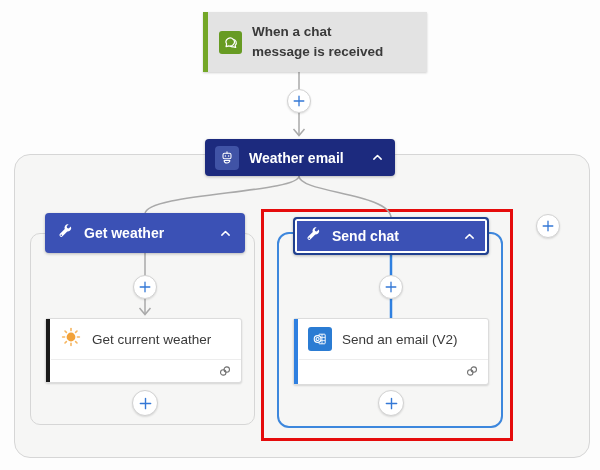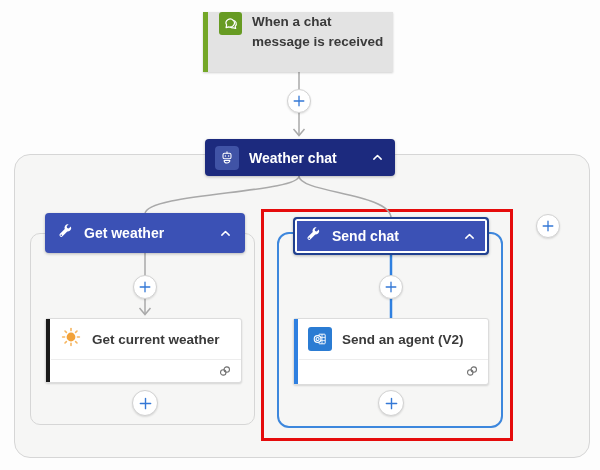--- a/index.html
+++ b/index.html
@@ -13,22 +13,22 @@
   .branch-box { position:absolute; border-radius:10px; z-index:2; }
   .branch-box.left { left:30px; top:233px; width:225px; height:192px; border:1.5px solid var(--panel_border); }
   .branch-box.right { left:277px; top:232px; width:226px; height:196px; border:2px solid var(--blue_container_border); border-radius:12px; }
   .selection-rect { position:absolute; left:261px; top:209px; width:252px; height:232px;
     border:3px solid var(--red_highlight); z-index:2; }
 
   
   svg.connectors { position:absolute; left:0; top:0; z-index:3; pointer-events:none; }
 
   
-  .trigger-card { position:absolute; left:203px; top:12px; width:190px; height:60px;
-    background:var(--trigger_bg); display:flex; z-index:4;
+  .trigger-card { position:absolute; left:203px; top:12px; width:224px; height:60px;
+    background:var(--trigger_bg); display:flex; align-items:center; z-index:4;
     box-shadow:0 1px 2px rgba(0,0,0,.18); }
   .trigger-bar { position:absolute; left:0; top:0; bottom:0; width:5px; background:var(--trigger_accent); }
   .trigger-icon { width:23px; height:23px; margin-left:16px; border-radius:3px;
     background:var(--trigger_icon_bg); display:flex; align-items:center; justify-content:center; flex:none; }
   .trigger-label { margin-left:10px; width:134px; font-size:13.5px; font-weight:700;
     line-height:20px; color:var(--text_dark); }
 
   
   .hdr { position:absolute; display:flex; align-items:center; border-radius:4px; z-index:4;
     color:#fff; font-size:14px; font-weight:700; box-shadow:0 1px 3px rgba(0,0,0,.25); cursor:pointer; }
@@ -44,21 +44,21 @@
 
   
   .action-card { position:absolute; background:var(--card_bg); border:1px solid var(--card_border);
     border-radius:3px; z-index:4; box-shadow:0 1px 2px rgba(0,0,0,.14); cursor:pointer; }
   .action-card.left  { left:45px;  top:318px; width:197px; height:65px; }
   .action-card.right { left:293px; top:318px; width:196px; height:67px; }
   .card-bar { position:absolute; left:0; top:0; bottom:0; width:4px; }
   .card-bar.black { background:var(--action_bar_black); }
   .card-bar.blue  { background:var(--branch_accent); }
   .card-top { height:40px; display:flex; align-items:center; padding-left:14px; }
-  .card-top .lbl { margin-left:10px; font-size:13.5px; font-weight:700; color:var(--text_dark); }
+  .card-top .lbl { margin-left:10px; font-size:13.5px; font-weight:400; color:var(--text_dark); }
   .card-divider { height:1px; background:#ededed; margin-left:5px; }
   .card-bottom { display:flex; align-items:center; justify-content:flex-end; padding:4px 9px 0 0; }
   .outlook-chip { width:24px; height:24px; border-radius:3px; background:var(--outlook_blue);
     display:flex; align-items:center; justify-content:center; flex:none; }
 
   
   .plus-btn { position:absolute; width:24px; height:24px; border-radius:50%; background:#fff;
     border:1px solid #d2d2d2; display:flex; align-items:center; justify-content:center;
     z-index:5; cursor:pointer; box-shadow:0 1px 2px rgba(0,0,0,.12); padding:0; }
   .plus-btn.big { width:26px; height:26px; }
@@ -106,21 +106,21 @@
   <div class="hdr hdr-agent">
     <div class="agent-icon">
       <svg width="16" height="16" viewBox="0 0 20 20" fill="none" stroke="#fff" stroke-width="1.3" stroke-linecap="round" stroke-linejoin="round">
         <line x1="10" y1="2.2" x2="10" y2="4"></line>
         <rect x="5" y="4" width="10" height="7" rx="2"></rect>
         <circle cx="8" cy="7.5" r="0.9" fill="#fff" stroke="none"></circle>
         <circle cx="12" cy="7.5" r="0.9" fill="#fff" stroke="none"></circle>
         <path d="M6.4 13 h7.2 a3.6 3.2 0 0 1 -7.2 0 z"></path>
       </svg>
     </div>
-    <span class="lbl">Weather chat</span>
+    <span class="lbl">Weather email</span>
     <span class="spacer"></span>
     <span class="chev">
       <svg width="13" height="13" viewBox="0 0 16 16" fill="none" stroke="#fff" stroke-width="1.8" stroke-linecap="round" stroke-linejoin="round">
           <path d="M3.5 10 L8 5.5 L12.5 10"></path>
         </svg>
     </span>
   </div>
 
   <div class="hdr hdr-left">
     <span>
@@ -189,21 +189,21 @@
       <span class="outlook-chip">
         <svg width="16" height="16" viewBox="0 0 20 20">
           <rect x="8.5" y="4" width="8" height="12" rx="1" fill="none" stroke="#fff" stroke-width="1.2"></rect>
           <line x1="8.5" y1="8" x2="16.5" y2="8" stroke="#fff" stroke-width="1"></line>
           <line x1="8.5" y1="12" x2="16.5" y2="12" stroke="#fff" stroke-width="1"></line>
           <line x1="12.5" y1="4" x2="12.5" y2="16" stroke="#fff" stroke-width="1"></line>
           <circle cx="7" cy="10" r="4.2" fill="#2b7cd3" stroke="#fff" stroke-width="1.4"></circle>
           <circle cx="7" cy="10" r="1.9" fill="none" stroke="#fff" stroke-width="1.4"></circle>
         </svg>
       </span>
-      <span class="lbl">Send an agent (V2)</span>
+      <span class="lbl">Send an email (V2)</span>
     </div>
     <div class="card-divider"></div>
     <div class="card-bottom">
       <span>
         <svg width="14" height="14" viewBox="0 0 16 16" fill="none" stroke="#6e6e6e" stroke-width="1.2">
           <circle cx="6" cy="9.6" r="3.1"></circle>
             <circle cx="10" cy="6.4" r="3.1"></circle>
         </svg>
       </span>
     </div>

